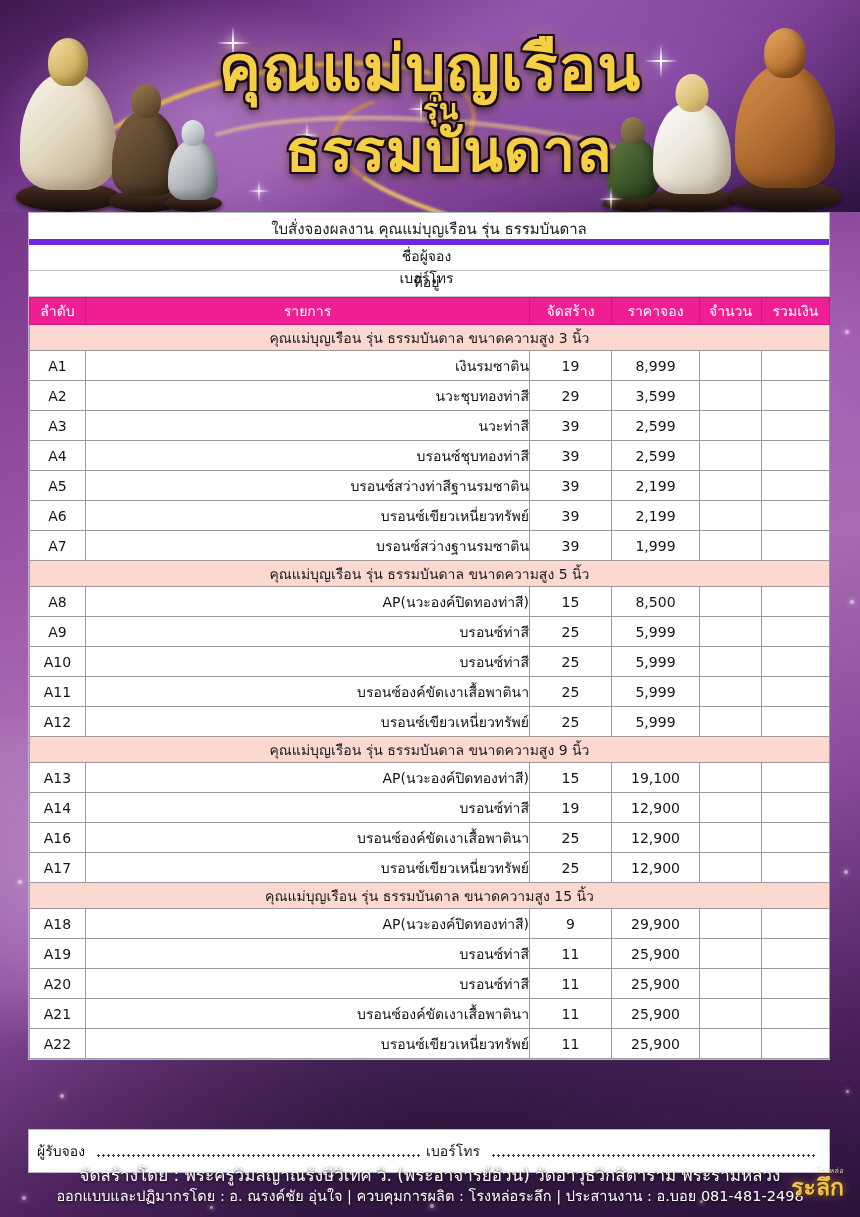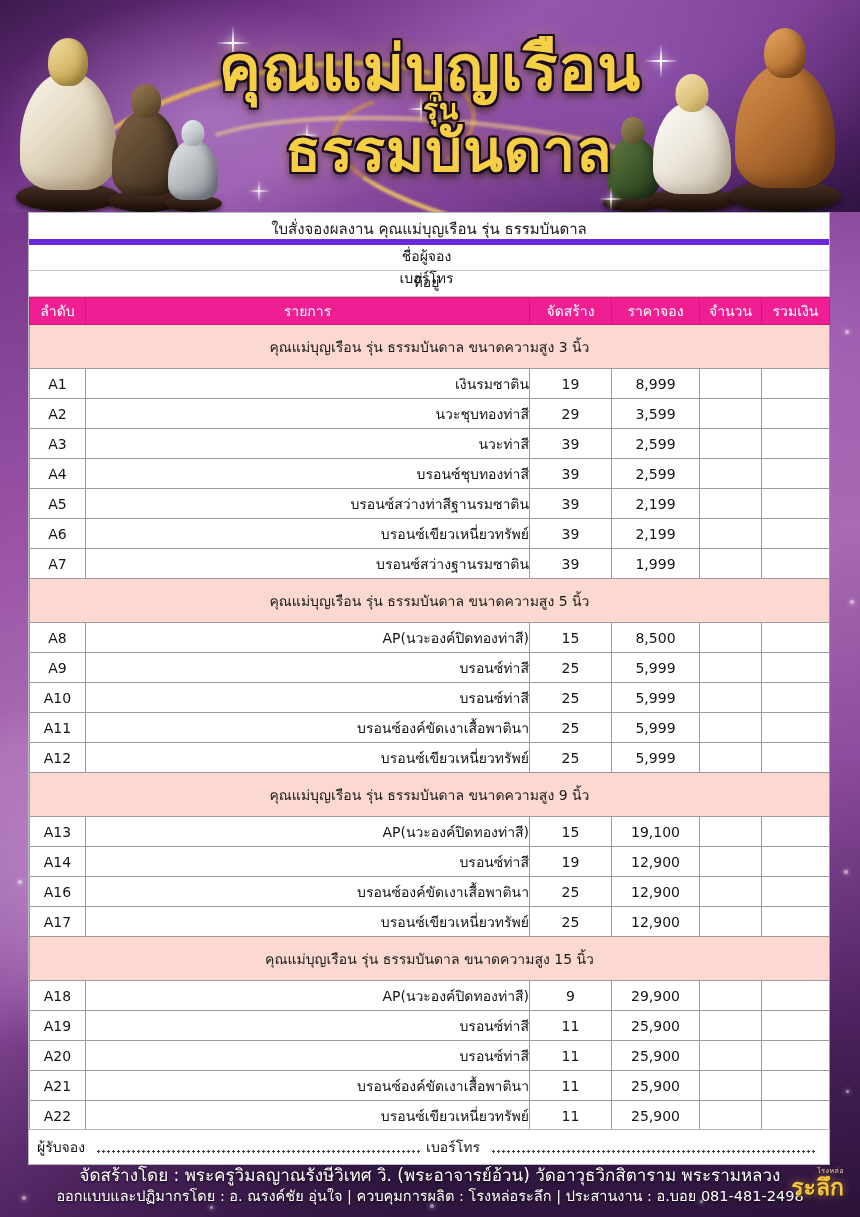--- a/index.html
+++ b/index.html
@@ -205,29 +205,29 @@
 
   td.id    { text-align: center; }
   td.item  { text-align: right; padding-left: 7px; }
   td.make,
   td.price { text-align: center; }
 
   tr.section-row td {
     background: #fbd9d1;
     text-align: center;
     font-size: 14px;
-    height: 44px;
+    height: 26px;
     color: #1a1a1a;
   }
 
   
   .footer-field {
     position: absolute;
     left: 28px; top: 1129px;
-    width: 802px; height: 36px;
+    width: 802px; height: 44px;
     background: #fff;
     border: 1px solid #b9b9bf;
     display: flex;
     align-items: center;
     padding: 0 8px;
     font-size: 14px;
     color: #151515;
     white-space: nowrap;
   }
 

